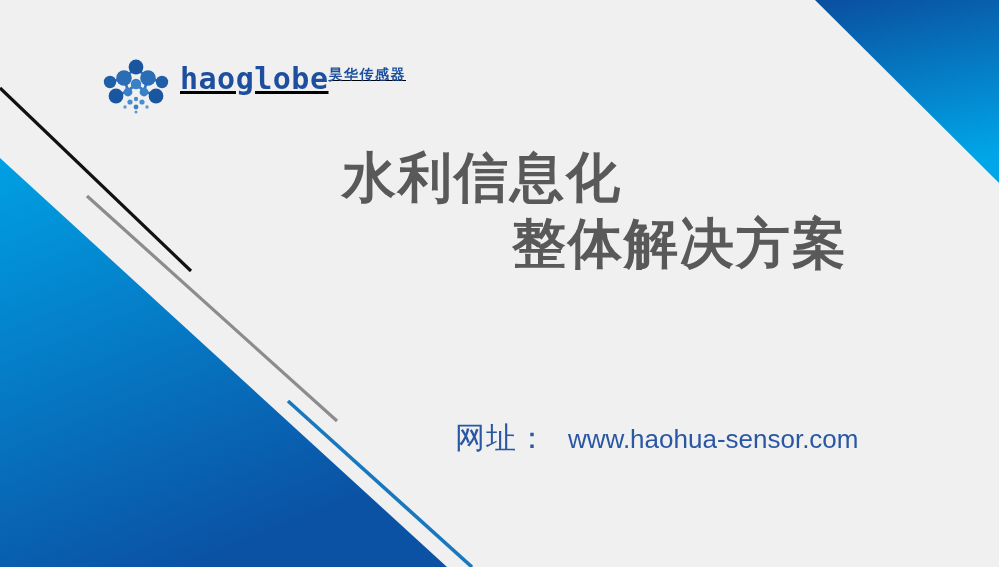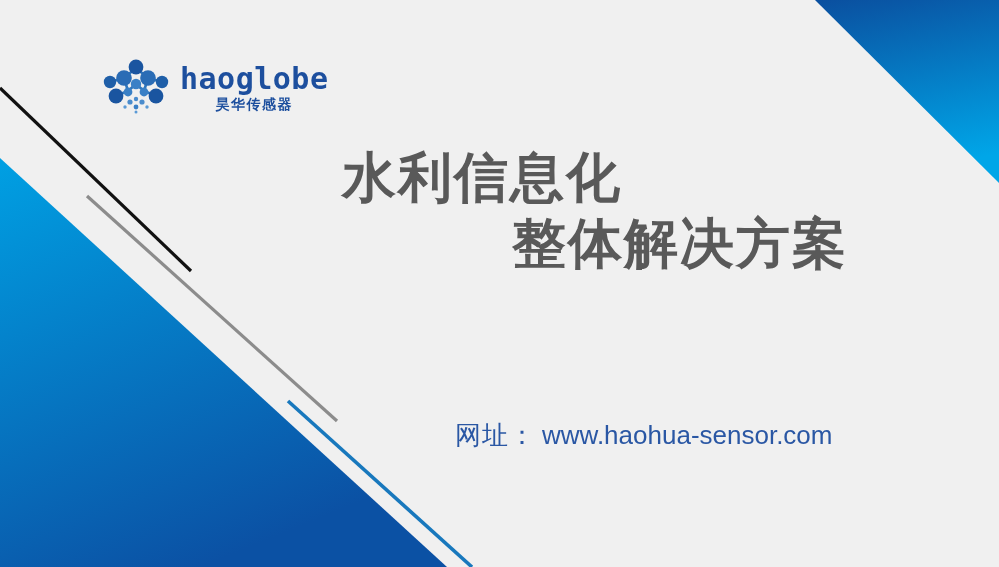--- a/index.html
+++ b/index.html
@@ -27,23 +27,24 @@
     position: absolute;
     left: 98px;
     top: 58px;
     display: flex;
     align-items: flex-start;
     gap: 6px;
   }
   #logo-mark { width: 76px; height: 58px; display: block; }
   #logo-text-block {
     display: flex;
-    flex-direction: column;
-    align-items: center;
+    flex-direction: row;
+    align-items: flex-start;
     padding-top: 6px;
+    text-decoration: underline;
   }
   #logo-wordmark {
     font-family: "DejaVu Sans Mono", monospace;
     font-size: 30px;
     font-weight: 700;
     letter-spacing: 0.5px;
     color: #1d4f9e;
     line-height: 1;
   }
   #logo-subtitle {
@@ -77,27 +78,27 @@
   #website-block {
     position: absolute;
     left: 455px;
     top: 418px;
     display: flex;
     align-items: baseline;
     color: #2a57a4;
     white-space: nowrap;
   }
   #website-label {
-    font-size: 26px;
+    font-size: 30px;
     letter-spacing: 1px;
   }
   #website-url {
     font-size: 26px;
     letter-spacing: 0px;
-    margin-left: 6px;
+    margin-left: 20px;
   }
 </style>
 </head>
 <body>
 
 <div id="slide">
 
   <svg id="bg-svg" viewBox="0 0 999 567" preserveAspectRatio="none">
     <defs>
       <linearGradient id="grad-left" x1="0" y1="0" x2="0.45" y2="1">

